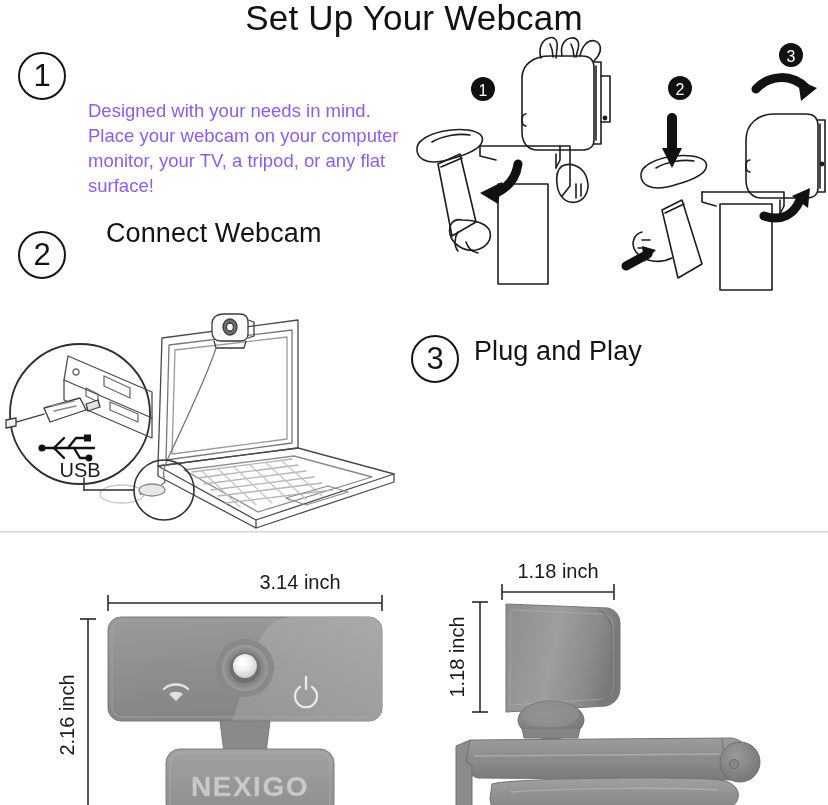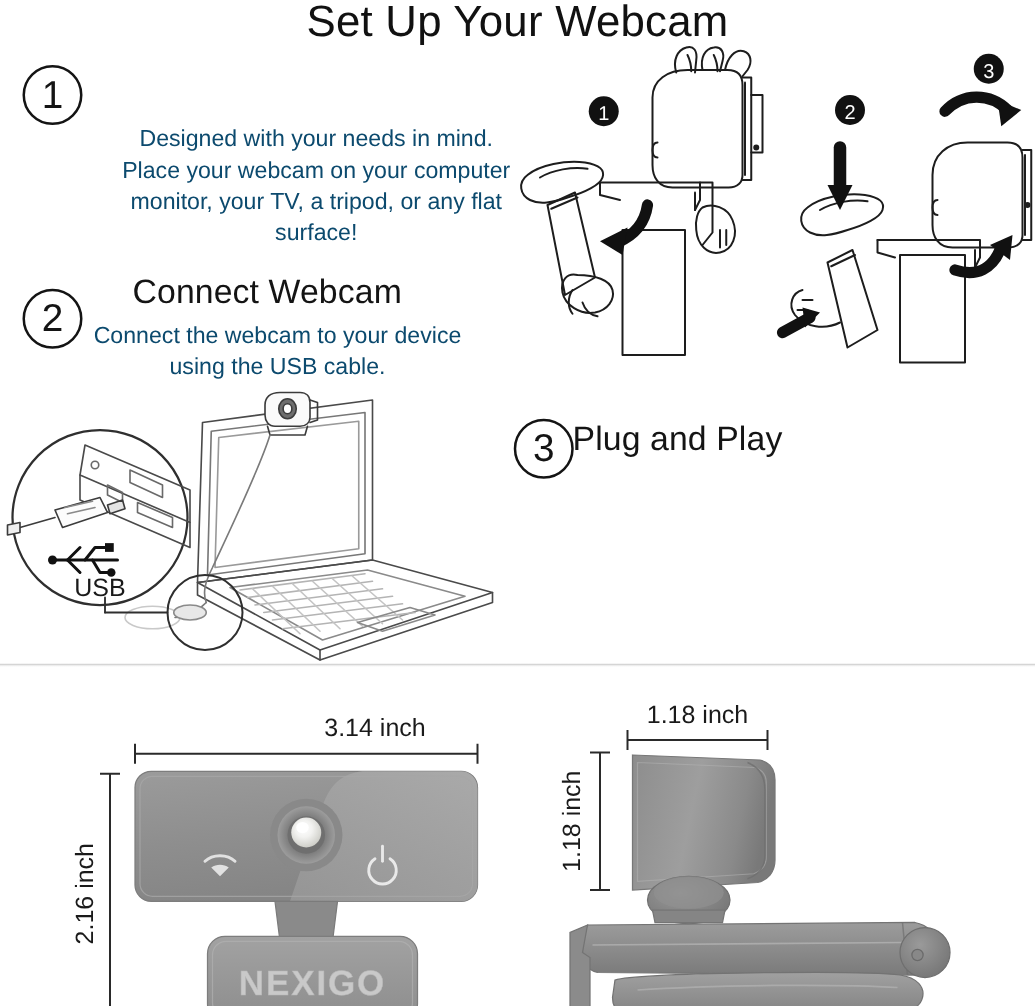--- a/index.html
+++ b/index.html
@@ -55,37 +55,36 @@
     font-size: 27px;
     font-weight: 400;
     color: #141414;
     white-space: nowrap;
     letter-spacing: 0.1px;
   }
   .step-body {
     position: absolute;
     font-size: 18.5px;
     line-height: 25px;
-    color: #0c4a6e;
-    text-align: center;
+    color: #8b5cf6;
   }
 
   
   #step1-badge { left: 18px;  top: 52px; }
   #step1-head  { left: 82px;  top: 55px; }
   #step1-body  { left: 88px;  top: 98px; width: 330px; }
 
   
   #step2-badge { left: 18px;  top: 231px; }
   #step2-head  { left: 82px;  top: 218px; margin-left: 24px; }
   #step2-body  { left: 62px;  top: 255px; width: 320px; }
 
   
   #step3-badge { left: 411px; top: 335px; }
-  #step3-head  { left: 458px; top: 336px; }
+  #step3-head  { left: 474px; top: 336px; }
   #step3-body  { left: 474px; top: 378px; width: 350px; }
 
   
   .divider {
     position: absolute;
     left: 0;
     top: 531px;
     width: 828px;
     height: 2px;
     background: linear-gradient(to bottom, #d5d5d5 0 1px, #ededed 1px 2px);
@@ -111,21 +110,20 @@
 
 <div class="page">
 
   <div class="title">Set Up Your Webcam</div>
 
   <div class="step-badge" id="step1-badge">1</div>
   <div class="step-body" id="step1-body">Designed with your needs in mind. Place your webcam on your computer monitor, your TV, a tripod, or any flat surface!</div>
 
   <div class="step-badge" id="step2-badge">2</div>
   <div class="step-head" id="step2-head">Connect Webcam</div>
-  <div class="step-body" id="step2-body">Connect the webcam to your device using the USB cable.</div>
 
   <div class="step-badge" id="step3-badge">3</div>
   <div class="step-head" id="step3-head">Plug and Play</div>
 
   <div class="art" id="art-clip">
     <svg viewBox="0 0 418 292" xmlns="http://www.w3.org/2000/svg">
       <g fill="none" stroke="#1d1d1d" stroke-width="1.6" stroke-linecap="round" stroke-linejoin="round">
 
         <path d="M112 42 C112 28 124 20 140 20 L172 20 C180 20 184 24 184 32
                  L184 104 C184 110 180 114 173 114 L128 114

